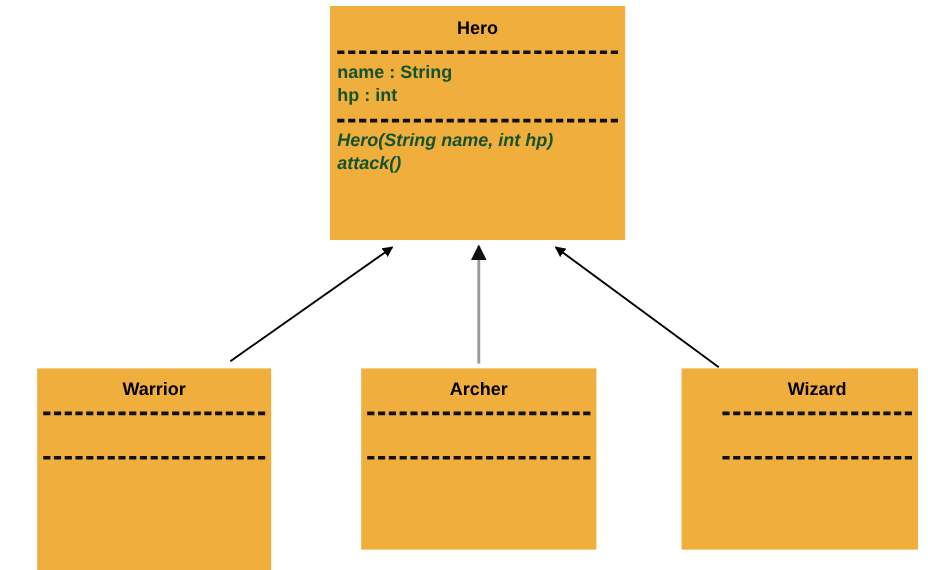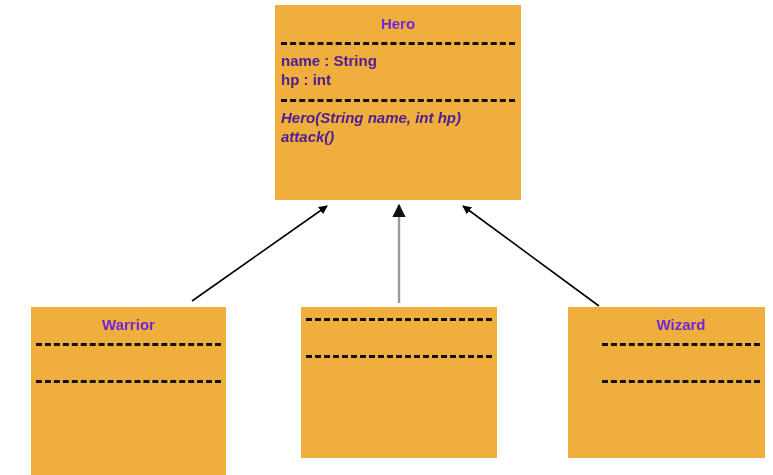--- a/index.html
+++ b/index.html
@@ -29,30 +29,30 @@
     position: absolute;
     background: #f0ae3c;
     box-sizing: border-box;
     overflow: hidden;
     z-index: 2;
   }
   .class-name {
     text-align: center;
     font-size: 15px;
     font-weight: bold;
-    color: #6d28d9;
+    color: #000000;
     line-height: 1;
   }
   .divider {
     height: 0;
     border-top: 3px dashed #111111;
     margin: 0;
   }
   .compartment {
-    color: #4c1d95;
+    color: #14532d;
     font-size: 15px;
     font-weight: bold;
     line-height: 19px;
   }
   .member {
     white-space: pre;
   }
 </style>
 </head>
 <body>
@@ -91,20 +91,21 @@
   </div>
 
   <div class="uml-class" style="left:31px; top:307px; width:195px; height:196px;">
     <div class="class-name" style="margin-top:10px;">Warrior</div>
     <div class="divider" style="margin:11px 5px 0 5px;"></div>
     <div class="compartment" style="margin:0 0 0 5px; height:34px;"></div>
     <div class="divider" style="margin:0 5px 0 5px;"></div>
   </div>
 
   <div class="uml-class" style="left:301px; top:307px; width:196px; height:151px;">
+    <div class="class-name" style="margin-top:10px;">Archer</div>
     <div class="divider" style="margin:11px 5px 0 5px;"></div>
     <div class="compartment" style="margin:0 0 0 5px; height:34px;"></div>
     <div class="divider" style="margin:0 5px 0 5px;"></div>
   </div>
 
   <div class="uml-class" style="left:568px; top:307px; width:197px; height:151px;padding-left:29px;">
     <div class="class-name" style="margin-top:10px;">Wizard</div>
     <div class="divider" style="margin:11px 5px 0 5px;"></div>
     <div class="compartment" style="margin:0 0 0 5px; height:34px;"></div>
     <div class="divider" style="margin:0 5px 0 5px;"></div>

